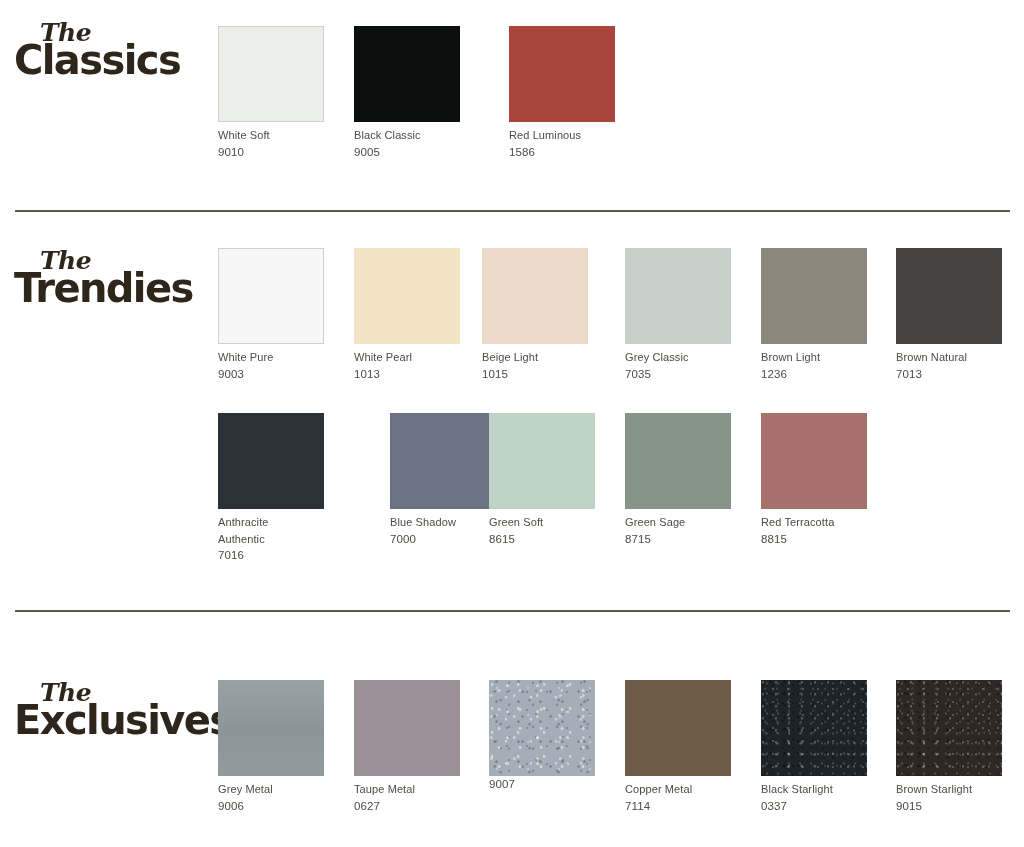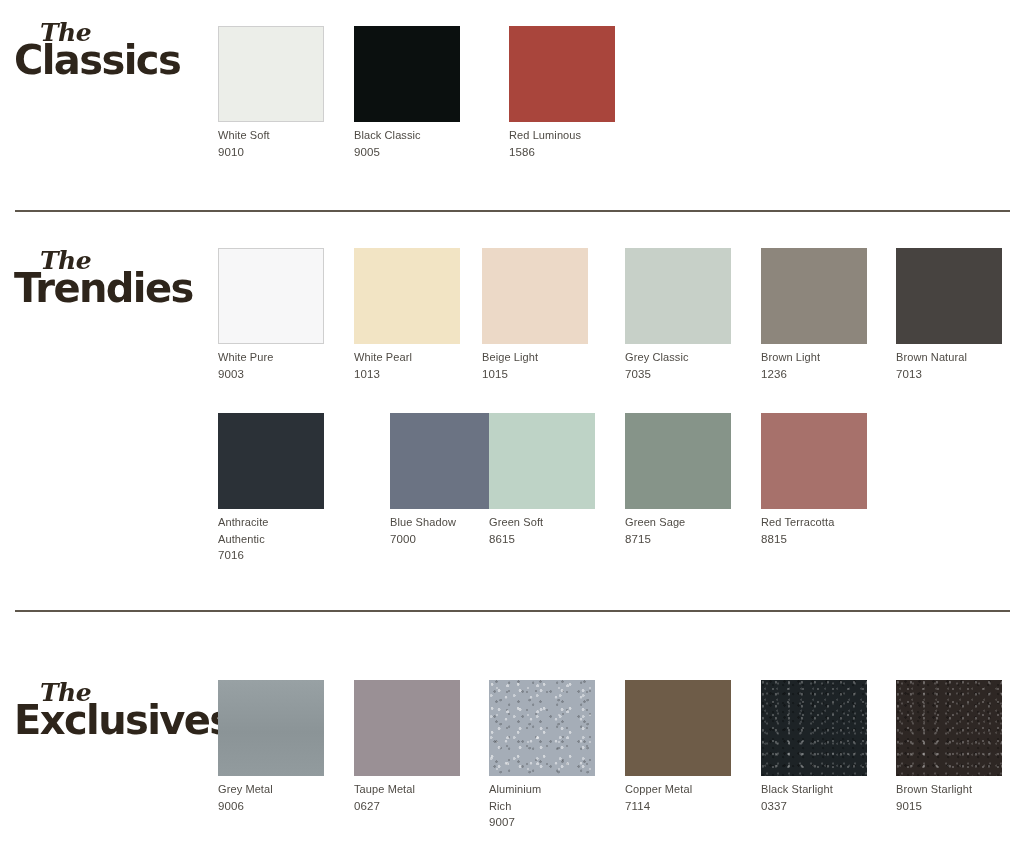--- a/index.html
+++ b/index.html
@@ -251,22 +251,20 @@
         <div class="chip-label">Grey Metal</div>
         <div class="chip-code">9006</div>
       </div>
       <div class="cell" style="left:136px;">
         <div class="chip" style="background:#9a9095;"></div>
         <div class="chip-label">Taupe Metal</div>
         <div class="chip-code">0627</div>
       </div>
       <div class="cell" style="left:271px;">
         <div class="chip tex-speckle" style="background:#a5adb7;"></div>
-        <div class="chip-label">Aluminium
-Rich</div>
         <div class="chip-code">9007</div>
       </div>
       <div class="cell" style="left:407px;">
         <div class="chip" style="background:#6e5c48;"></div>
         <div class="chip-label">Copper Metal</div>
         <div class="chip-code">7114</div>
       </div>
       <div class="cell" style="left:543px;">
         <div class="chip tex-grain" style="background:#1d2326;"></div>
         <div class="chip-label">Black Starlight</div>

